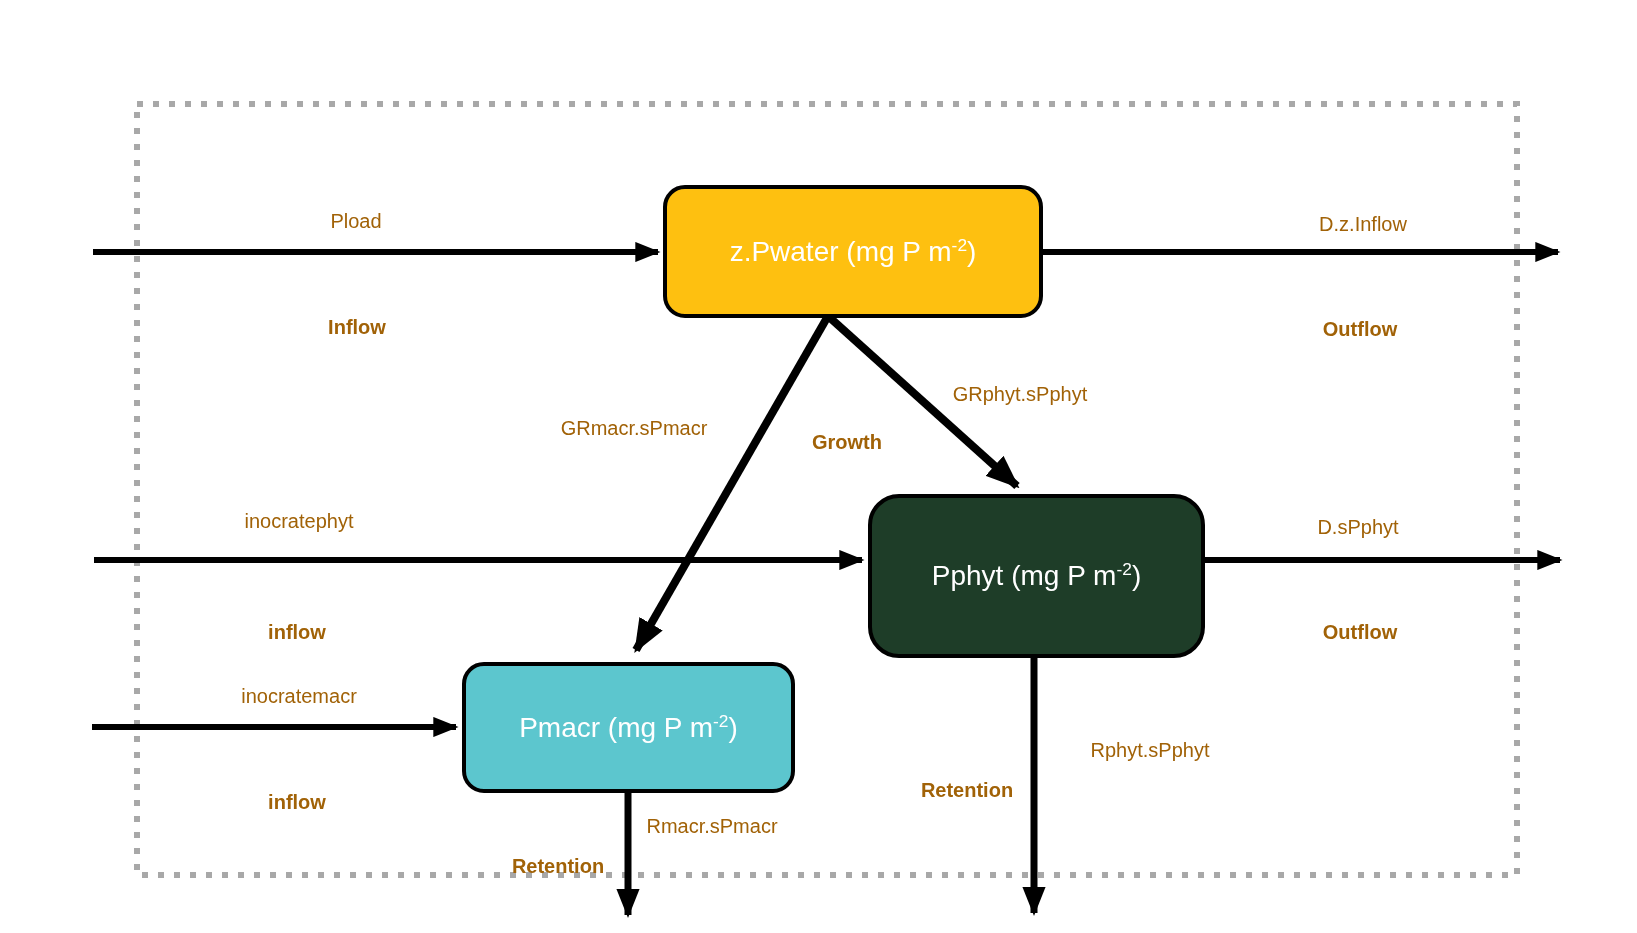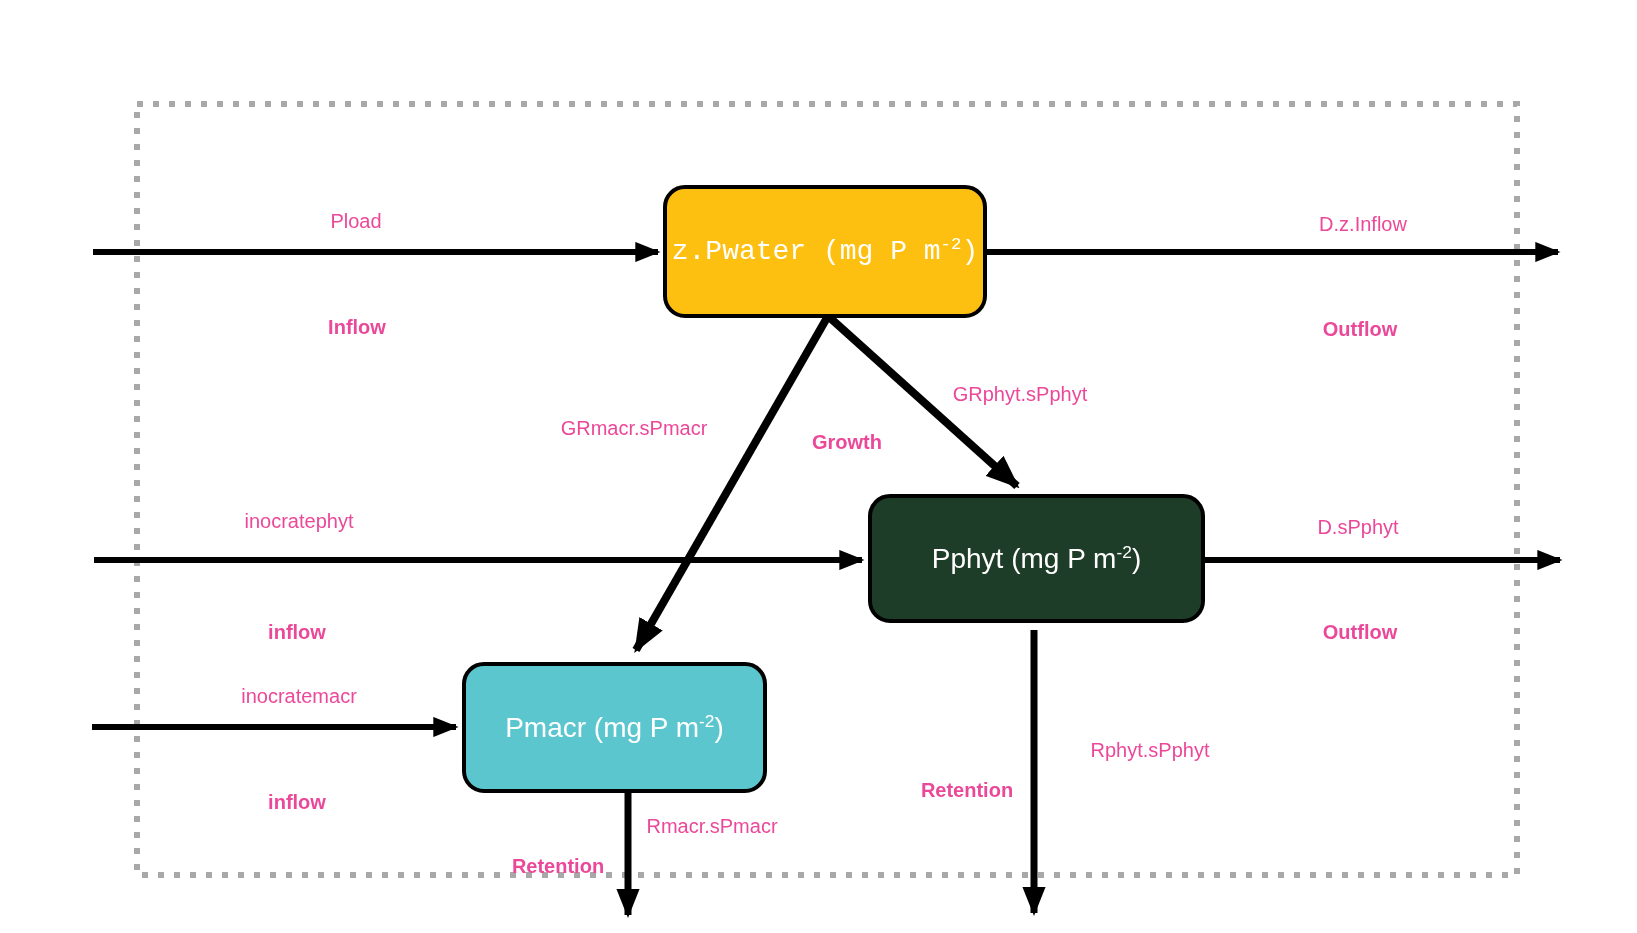--- a/index.html
+++ b/index.html
@@ -14,29 +14,29 @@
   .node{
     position:absolute;
     box-sizing:border-box;
     border:4px solid #000000;
     border-radius:22px;
     display:flex;align-items:center;justify-content:center;
     color:#ffffff;
     font-size:28px;
     white-space:nowrap;
   }
-  .node-pwater{left:663px;top:185px;width:324px;height:133px;font-family:Liberation Mono, monospace;}
-  .node-pphyt{left:868px;top:494px;width:337px;height:129px;}
-  .node-pmacr{left:462px;top:662px;width:305px;height:131px;}
+  .node-pwater{left:663px;top:185px;width:380px;height:133px;}
+  .node-pphyt{left:868px;top:494px;width:337px;height:164px;border-radius:31px;}
+  .node-pmacr{left:462px;top:662px;width:333px;height:131px;}
   .sup{font-size:0.62em;position:relative;top:-0.55em;}
   .lbl{
     position:absolute;
     transform:translate(-50%,-50%);
     font-size:20px;
-    color:#ec4899;
+    color:#a16207;
     white-space:nowrap;
   }
   .lbl.b{font-weight:bold;margin-top:40px;}
 </style>
 </head>
 <body>
 
 <div class="canvas">
 
   <svg class="artwork" viewBox="0 0 1637 933" xmlns="http://www.w3.org/2000/svg">

